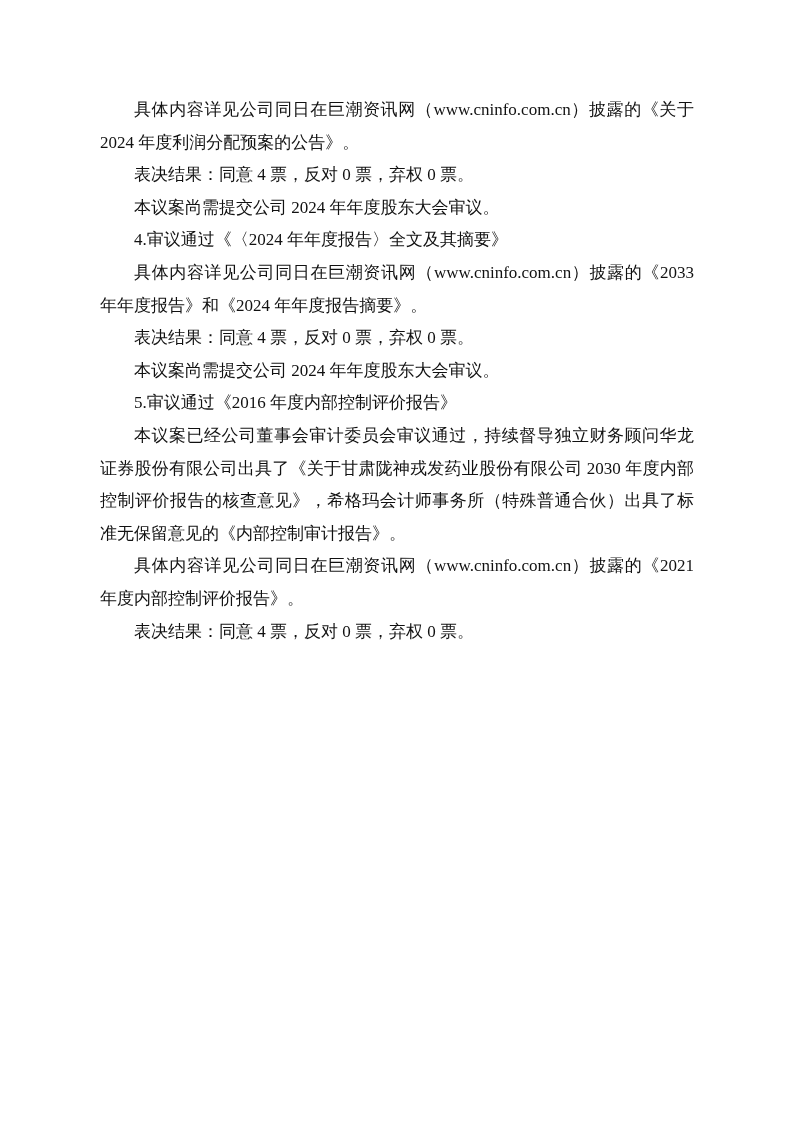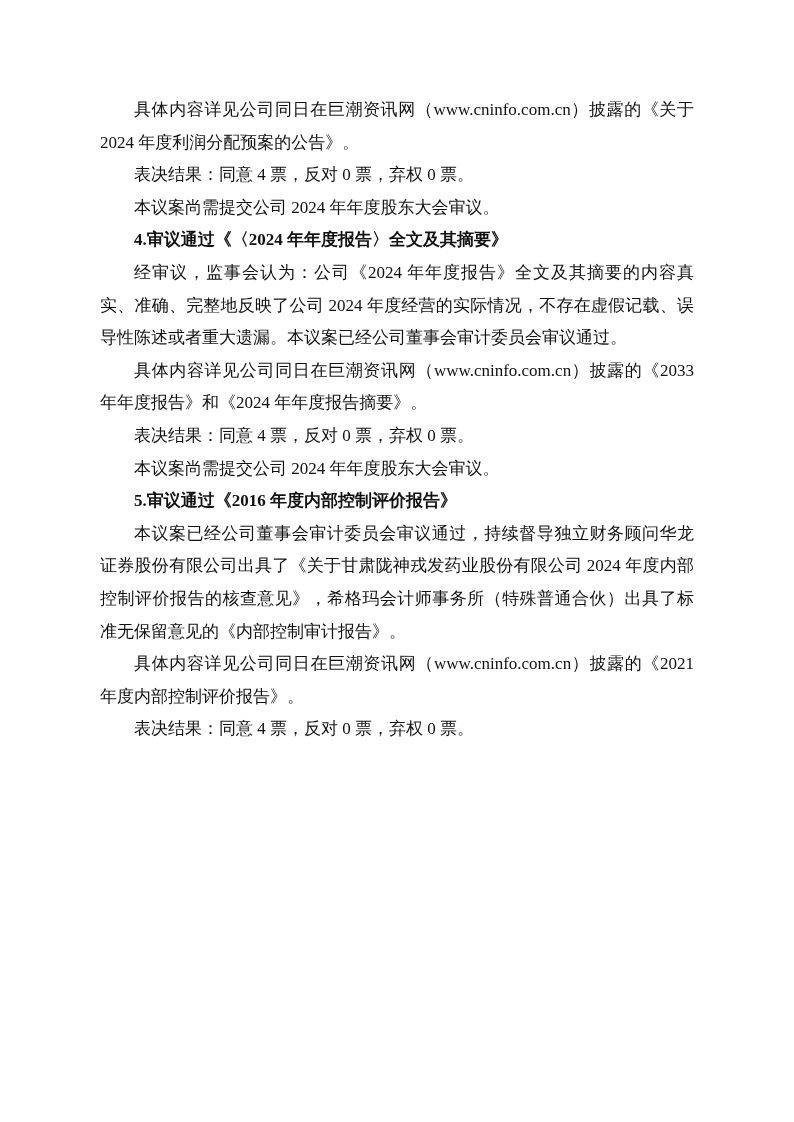--- a/index.html
+++ b/index.html
@@ -28,34 +28,33 @@
     text-align: justify;
   }
   .para {
     margin: 0;
     text-indent: 2em;
     font-weight: normal;
   }
   .heading {
     margin: 0;
     text-indent: 2em;
-    font-weight: bold;
+    font-weight: normal;
   }
 </style>
 </head>
 <body>
 
 <div class="page">
   <div class="content">
     <p class="para">具体内容详见公司同日在巨潮资讯网（www.cninfo.com.cn）披露的《关于 2024 年度利润分配预案的公告》。</p>
     <p class="para">表决结果：同意 4 票，反对 0 票，弃权 0 票。</p>
     <p class="para">本议案尚需提交公司 2024 年年度股东大会审议。</p>
     <p class="heading">4.审议通过《〈2024 年年度报告〉全文及其摘要》</p>
-    <p class="para">经审议，监事会认为：公司《2024 年年度报告》全文及其摘要的内容真实、准确、完整地反映了公司 2024 年度经营的实际情况，不存在虚假记载、误导性陈述或者重大遗漏。本议案已经公司董事会审计委员会审议通过。</p>
     <p class="para">具体内容详见公司同日在巨潮资讯网（www.cninfo.com.cn）披露的《2033 年年度报告》和《2024 年年度报告摘要》。</p>
     <p class="para">表决结果：同意 4 票，反对 0 票，弃权 0 票。</p>
     <p class="para">本议案尚需提交公司 2024 年年度股东大会审议。</p>
     <p class="heading">5.审议通过《2016 年度内部控制评价报告》</p>
-    <p class="para">本议案已经公司董事会审计委员会审议通过，持续督导独立财务顾问华龙证券股份有限公司出具了《关于甘肃陇神戎发药业股份有限公司 2024 年度内部控制评价报告的核查意见》，希格玛会计师事务所（特殊普通合伙）出具了标准无保留意见的《内部控制审计报告》。</p>
+    <p class="para">本议案已经公司董事会审计委员会审议通过，持续督导独立财务顾问华龙证券股份有限公司出具了《关于甘肃陇神戎发药业股份有限公司 2030 年度内部控制评价报告的核查意见》，希格玛会计师事务所（特殊普通合伙）出具了标准无保留意见的《内部控制审计报告》。</p>
     <p class="para">具体内容详见公司同日在巨潮资讯网（www.cninfo.com.cn）披露的《2021 年度内部控制评价报告》。</p>
     <p class="para">表决结果：同意 4 票，反对 0 票，弃权 0 票。</p>
   </div>
 </div>
 
 </body></html>

